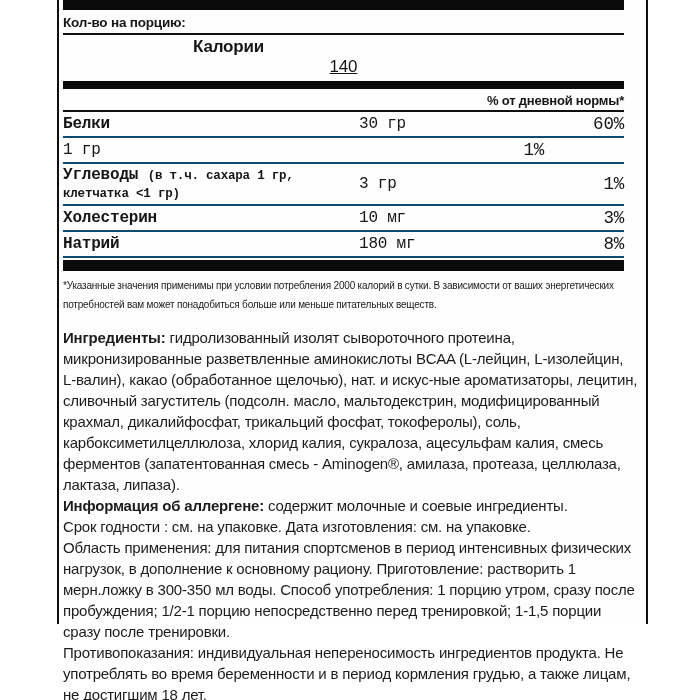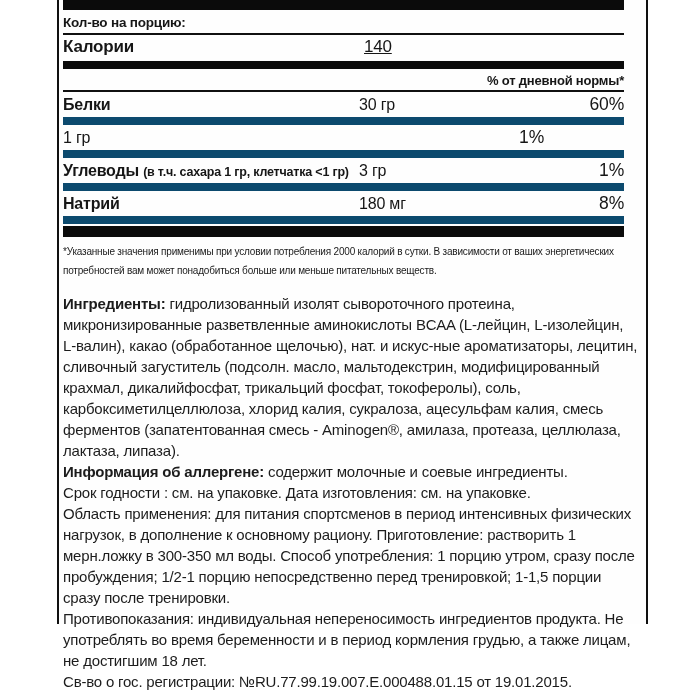--- a/index.html
+++ b/index.html
@@ -33,37 +33,39 @@
     font-weight: bold;
     font-size: 13.5px;
     padding: 5px 0 3px 0;
     border-bottom: 2px solid #101010;
   }
   .calories-row {
     display: flex;
     align-items: center;
     font-size: 17px;
     padding: 2px 0 3px 0;
+    flex-direction: column;
   }
   .calories-row .cal-name { font-weight: bold; width: 301px; }
   .calories-row .cal-value { font-weight: 400; text-decoration: underline; }
   .dv-header {
     text-align: right;
     font-weight: bold;
     font-size: 13px;
     padding: 4px 0 2px 0;
     border-bottom: 2px solid #101010;
   }
   .nutrient-row {
     display: grid;
     grid-template-columns: 1fr 185px 80px;
     align-items: center;
-    border-bottom: 8px solid #0c4a6e;
+    border-bottom: 2px solid #0c4a6e;
     padding: 2px 0;
     min-height: 19px;
+    font-family: Liberation Mono, monospace;
   }
   .nutrient-row:last-of-type { border-bottom: none; }
   .n-name { font-weight: bold; font-size: 16px; white-space: nowrap; }
   .n-detail { font-weight: bold; font-size: 12.5px; }
   .n-amount { font-size: 16px; font-weight: 400; }
   .n-dv { font-size: 17.5px; font-weight: 400; text-align: right; }
   .footnote {
     font-size: 10px;
     line-height: 19px;
     padding: 5px 0 0 0;
@@ -109,20 +111,26 @@
       <span class="n-dv">1%</span>
     </div>
 
     <div class="nutrient-row">
       <span><span class="n-name">Углеводы</span>
             <span class="n-detail">(в т.ч. сахара 1 гр, клетчатка &lt;1 гр)</span></span>
       <span class="n-amount">3 гр</span>
       <span class="n-dv">1%</span>
     </div>
 
+    <div class="nutrient-row">
+      <span><span class="n-name">Холестерин</span>
+            <span class="n-detail"></span></span>
+      <span class="n-amount">10 мг</span>
+      <span class="n-dv">3%</span>
+    </div>
 
     <div class="nutrient-row">
       <span><span class="n-name">Натрий</span>
             <span class="n-detail"></span></span>
       <span class="n-amount">180 мг</span>
       <span class="n-dv">8%</span>
     </div>
 
     <div class="bar-thick-big"></div>
 

